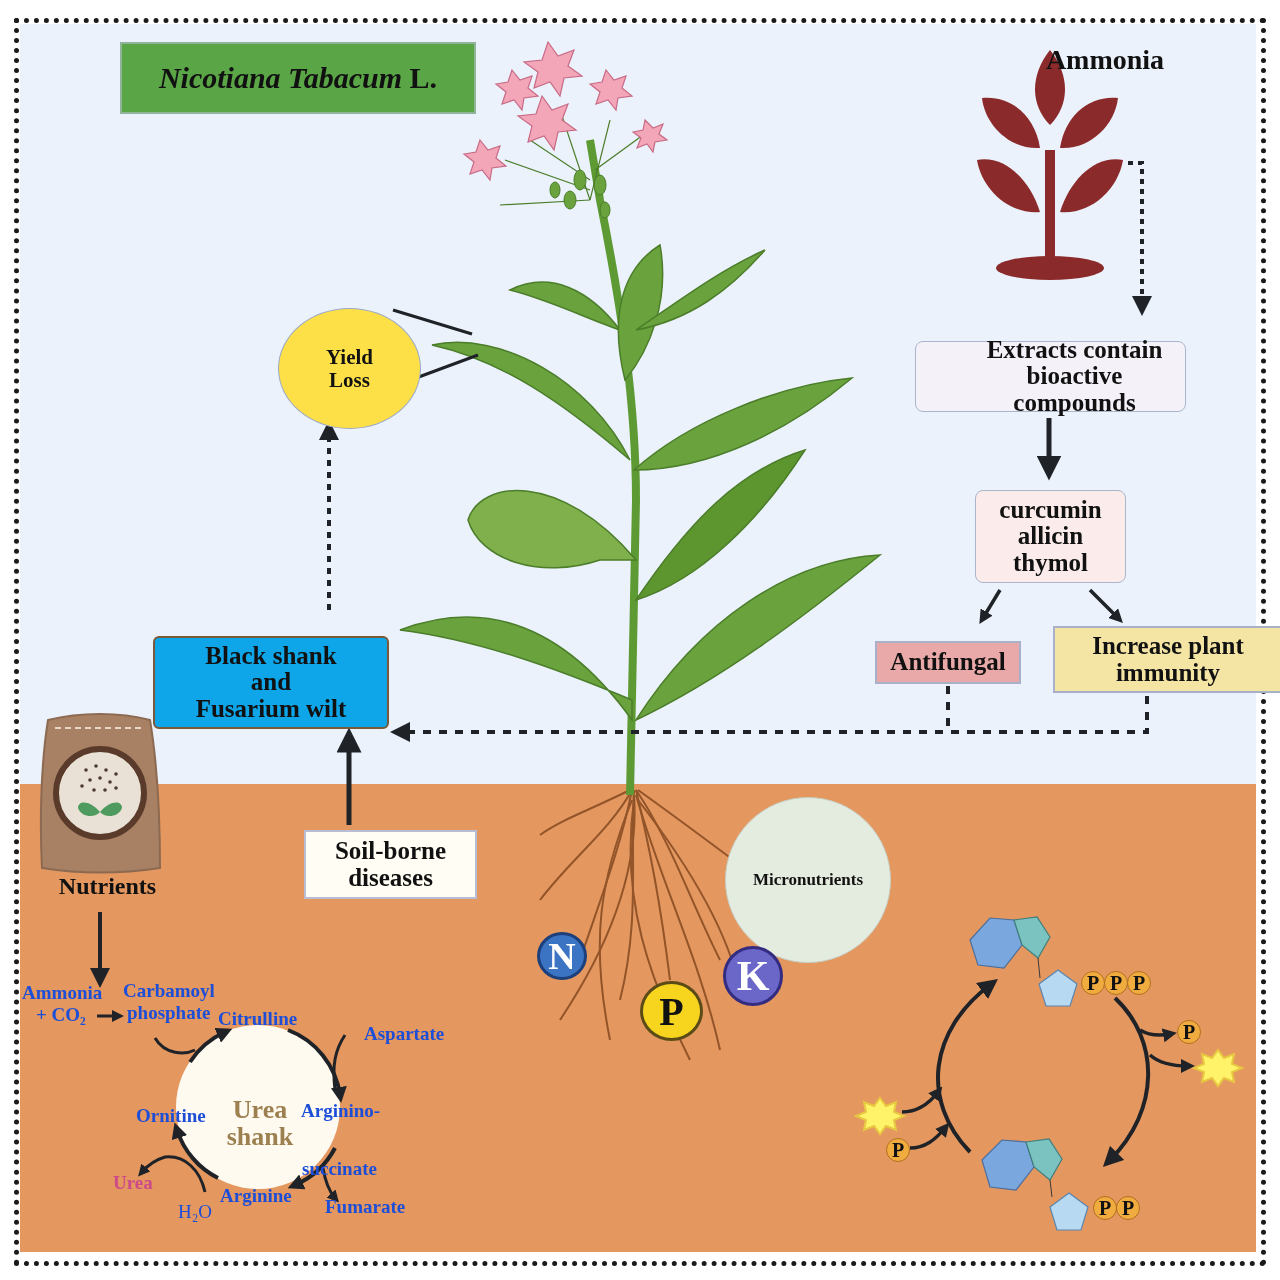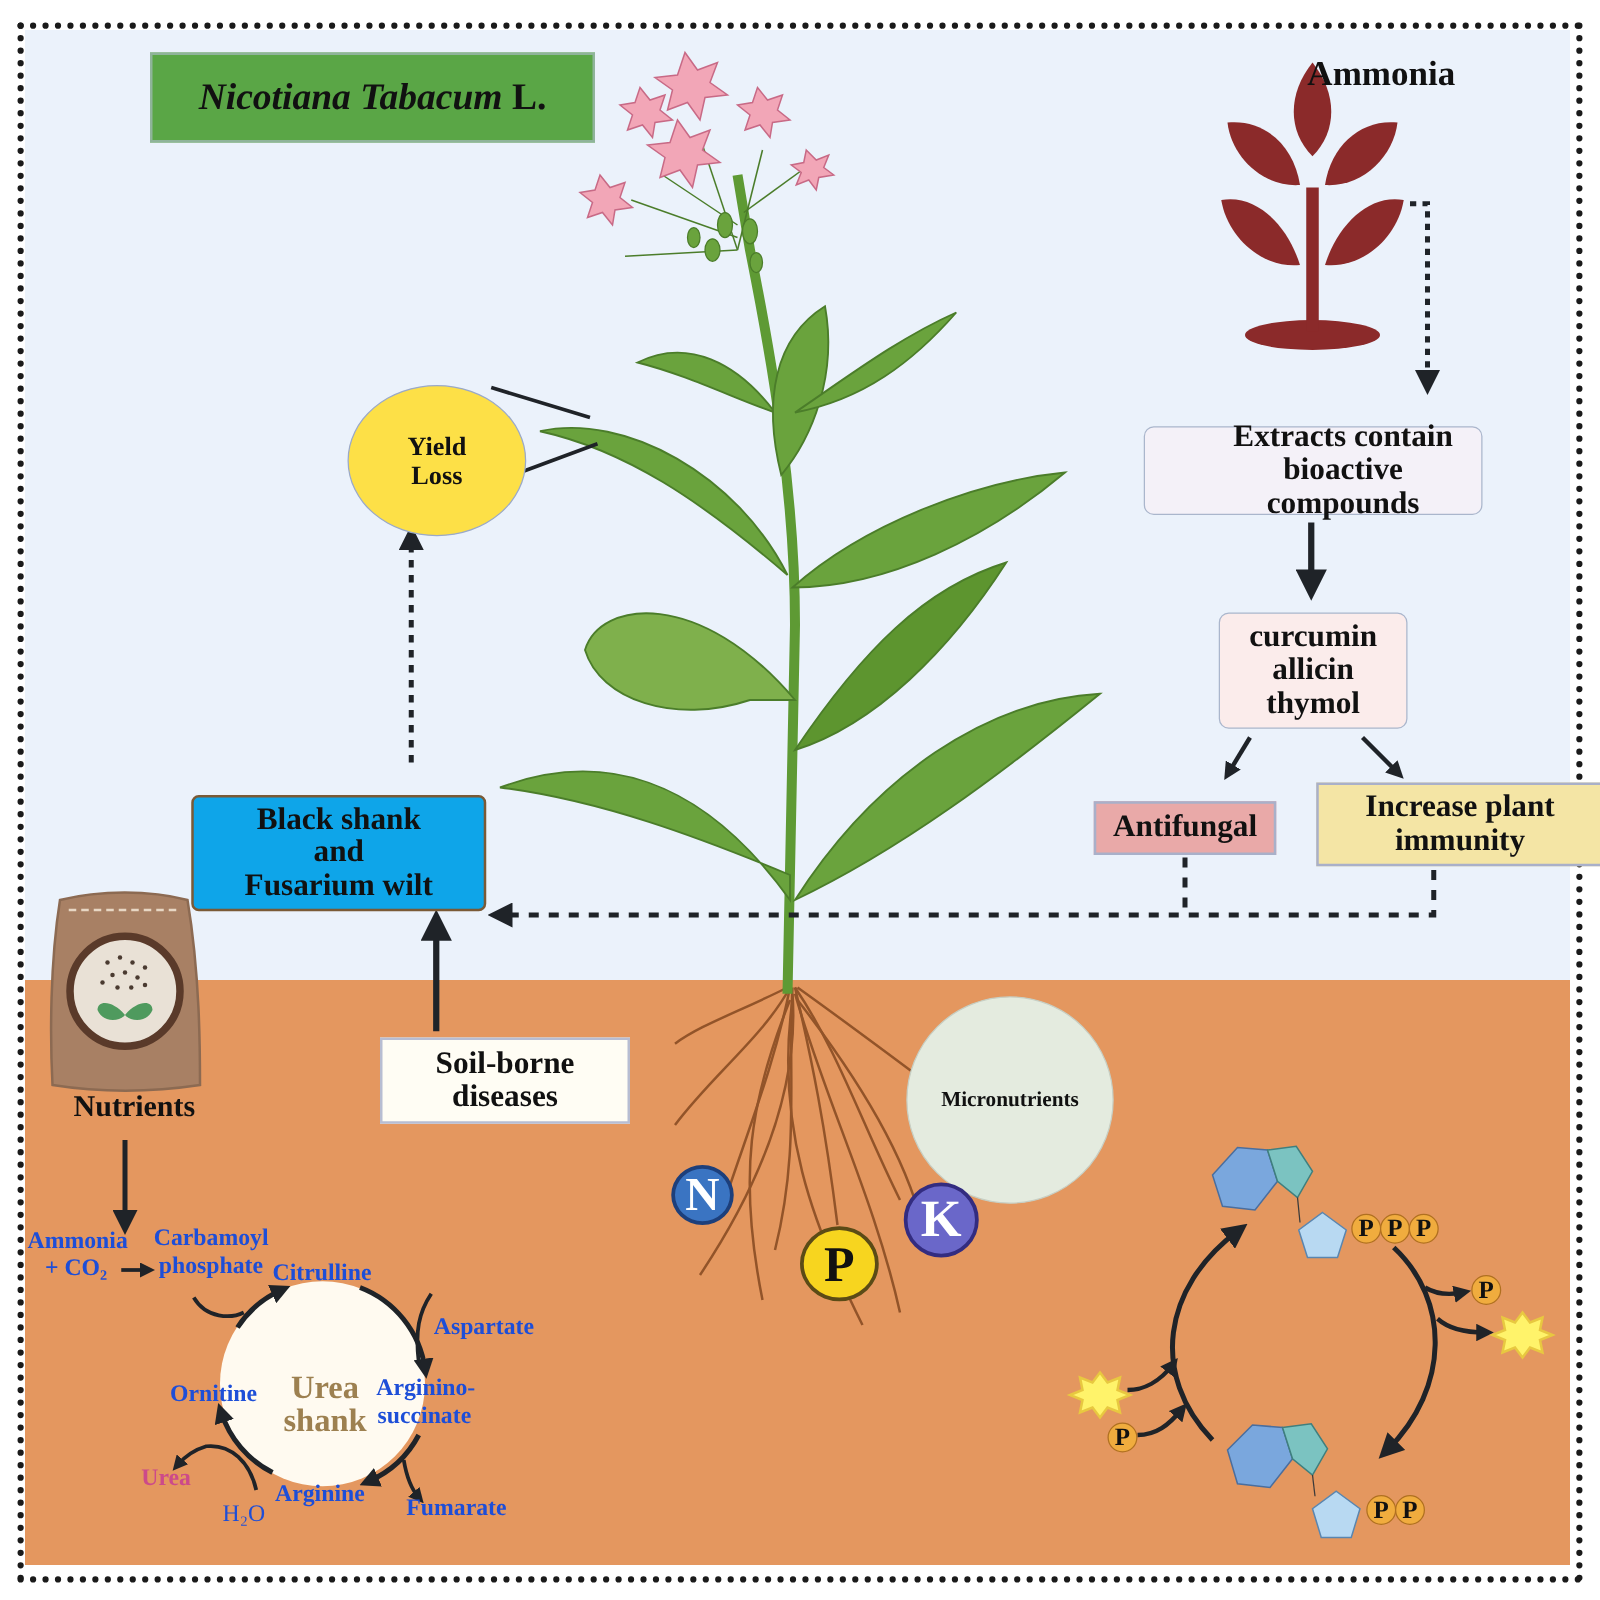--- a/index.html
+++ b/index.html
@@ -25,21 +25,21 @@
     font-size: 30px; font-style: italic;
   }
   .title-box .upright { font-style: normal; }
   .plants-title { left: 1050px; top: 40px; width: 110px; height: 40px; font-size: 28px; }
   .extracts { left: 915px; top: 341px; width: 271px; height: 71px; background: #f4f1f8; border: 1.5px solid #aab6cc; border-radius: 8px; font-size: 25px; padding-left: 48px; }
   .compounds { left: 975px; top: 490px; width: 151px; height: 93px; background: #fbeceb; border: 1.5px solid #aab6cc; border-radius: 8px; font-size: 25px; }
   .antifungal { left: 875px; top: 641px; width: 146px; height: 43px; background: #e9a9a8; border: 2px solid #a9b0c9; font-size: 25px; }
   .immunity { left: 1053px; top: 626px; width: 230px; height: 67px; background: #f4e5a5; border: 2px solid #a9b0c9; font-size: 25px; }
   .yield { left: 278px; top: 308px; width: 143px; height: 121px; border-radius: 50%; background: #fde047; border: 1.5px solid #9aa9c9; font-size: 21px; }
   .disease { left: 153px; top: 636px; width: 236px; height: 93px; background: #0ea5e9; border: 2px solid #7a5a36; border-radius: 6px; font-size: 25px; }
-  .soilborne { left: 304px; top: 830px; width: 200px; height: 69px; background: #fffdf4; border: 2px solid #b7bdd2; font-size: 25px; }
+  .soilborne { left: 304px; top: 830px; width: 173px; height: 69px; background: #fffdf4; border: 2px solid #b7bdd2; font-size: 25px; }
   .nutrients { left: 40px; top: 870px; width: 135px; height: 34px; font-size: 24px; }
   .micro {
     left: 725px; top: 797px; width: 166px; height: 166px; border-radius: 50%;
     background: #e4ebdf; border: 1.5px solid #c7cfc4; font-size: 17px;
   }
   .nut-ball {
     position: absolute; border-radius: 50%; display: flex; align-items: center; justify-content: center;
     font-weight: bold; box-sizing: border-box;
   }
   .ball-n { left: 537px; top: 932px; width: 50px; height: 48px; background: #3a74c2; border: 3px solid #1d3f7b; color: #fff; font-size: 38px; }
@@ -242,23 +242,23 @@
 
 <div class="nut-ball ball-n">N</div>
 <div class="nut-ball ball-p">P</div>
 <div class="nut-ball ball-k">K</div>
 
 <div class="urea-text" style="left:22px; top:983px;">Ammonia</div>
 <div class="urea-text" style="left:36px; top:1005px;">+ CO₂</div>
 <div class="urea-text" style="left:123px; top:981px;">Carbamoyl</div>
 <div class="urea-text" style="left:127px; top:1003px;">phosphate</div>
 <div class="urea-text" style="left:218px; top:1009px;">Citrulline</div>
-<div class="urea-text" style="left:347px; top:1024px;margin-top:28px;">Aspartate</div>
+<div class="urea-text" style="left:364px; top:1024px;">Aspartate</div>
 <div class="urea-text" style="left:301px; top:1101px;">Arginino-</div>
-<div class="urea-text" style="left:302px; top:1123px;">succinate</div>
+<div class="urea-text" style="left:302px; top:1159px;">succinate</div>
 <div class="urea-text" style="left:136px; top:1106px;">Ornitine</div>
 <div class="urea-text" style="left:220px; top:1186px;">Arginine</div>
 <div class="urea-text" style="left:325px; top:1197px;">Fumarate</div>
 <div class="urea-text urea-product" style="left:113px; top:1173px;">Urea</div>
 <div class="urea-text" style="left:178px; top:1202px; font-weight:normal;">H₂O</div>
 <div class="urea-center">
   <div>Urea</div>
   <div>shank</div>
 </div>
 

